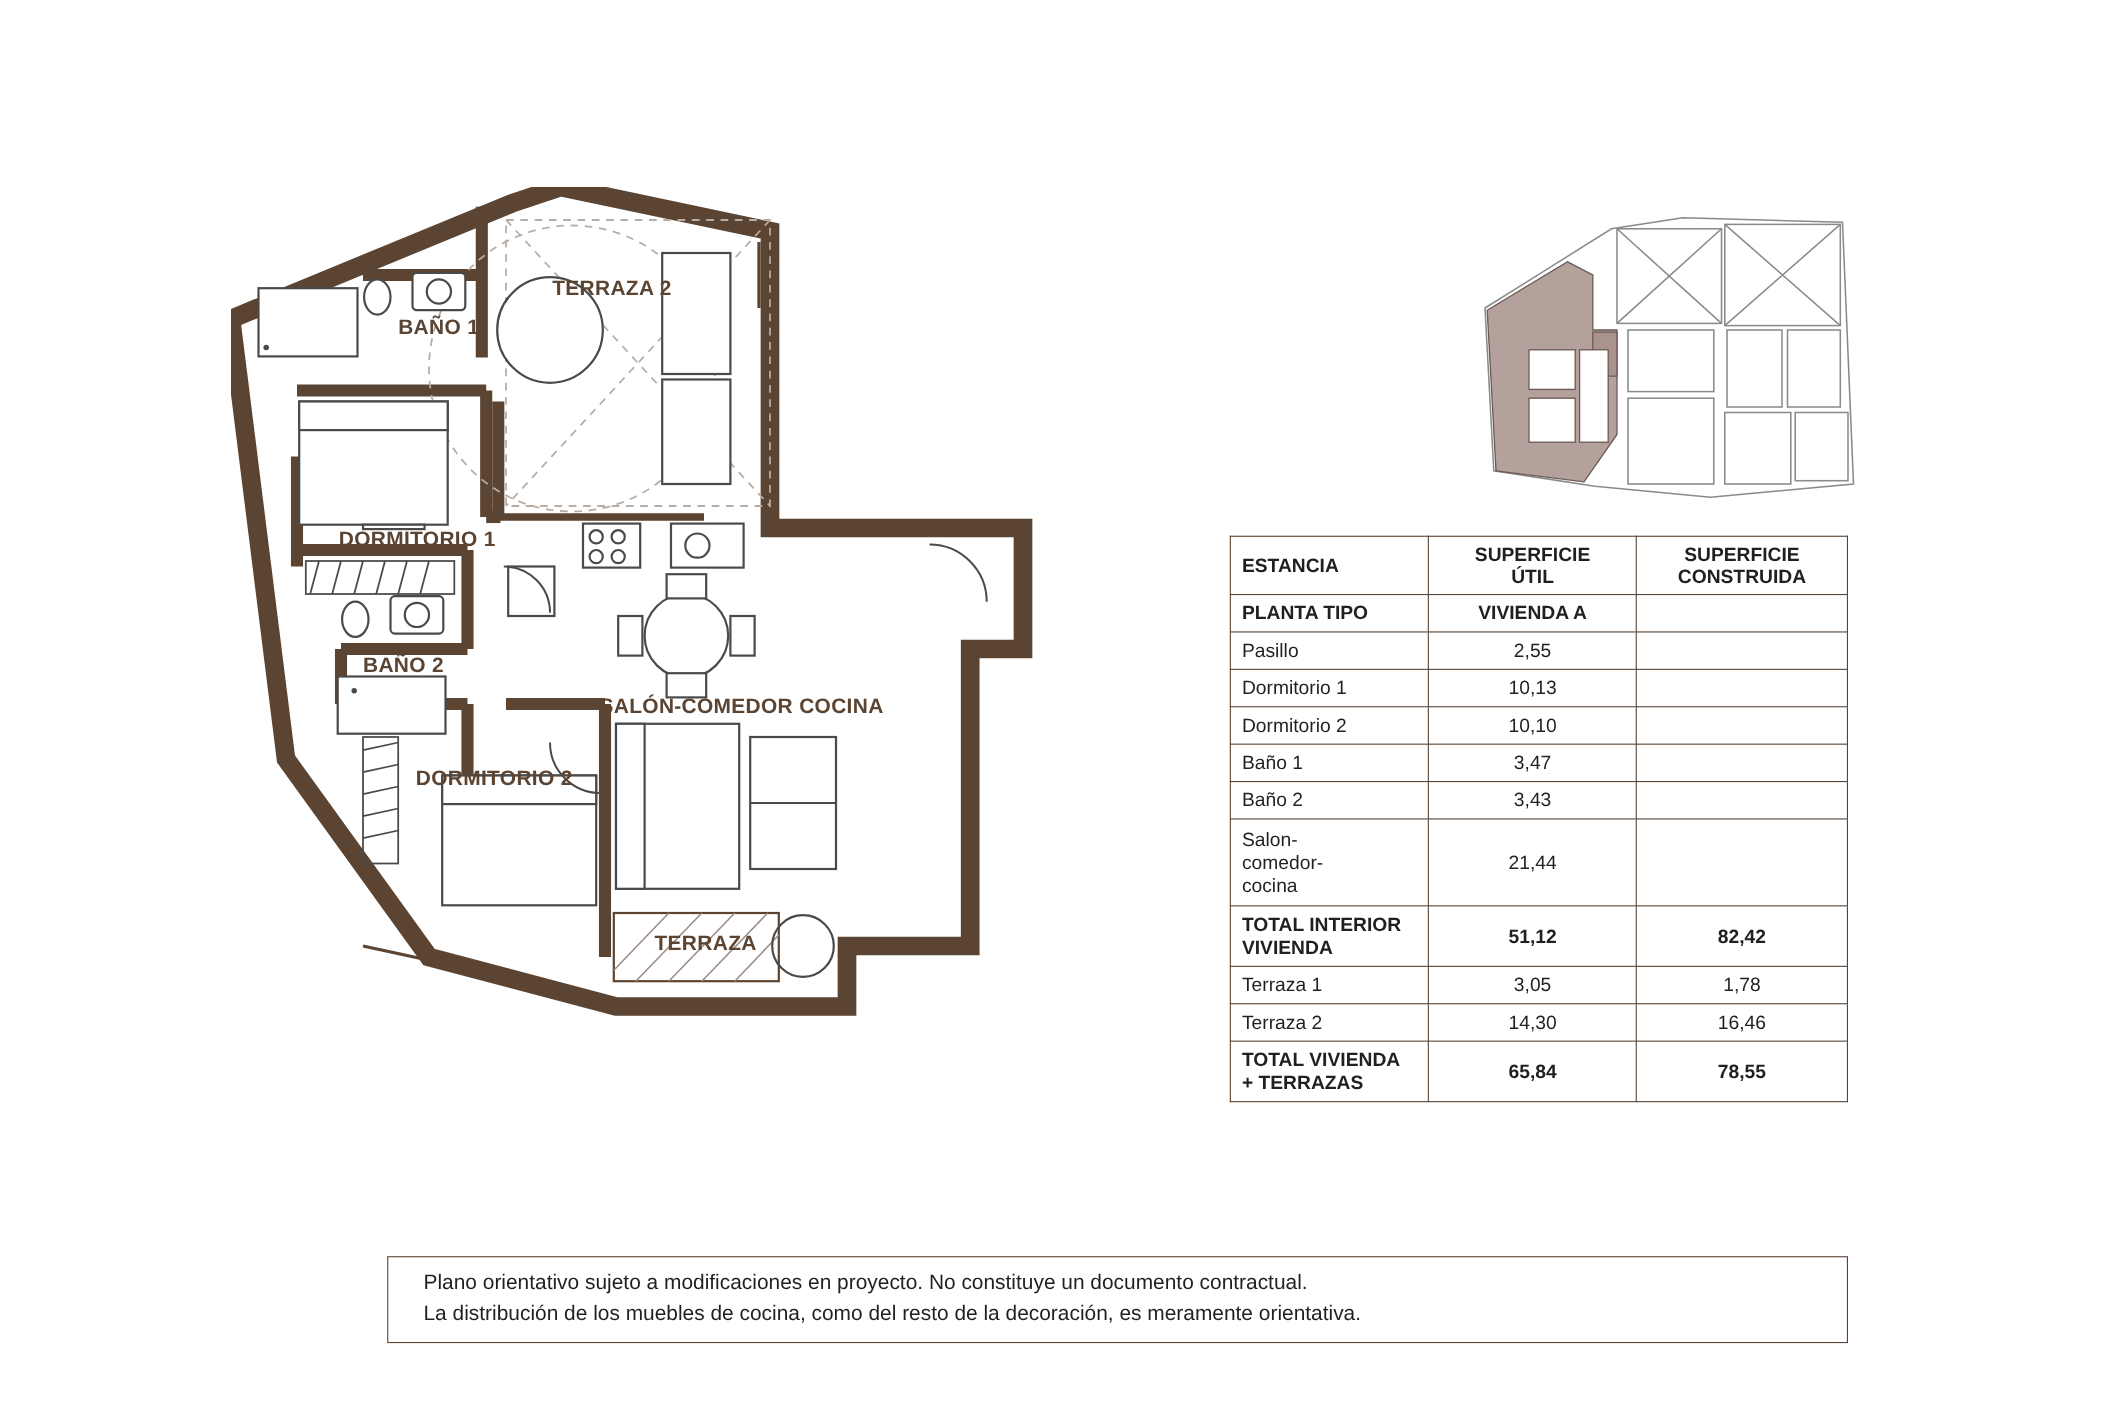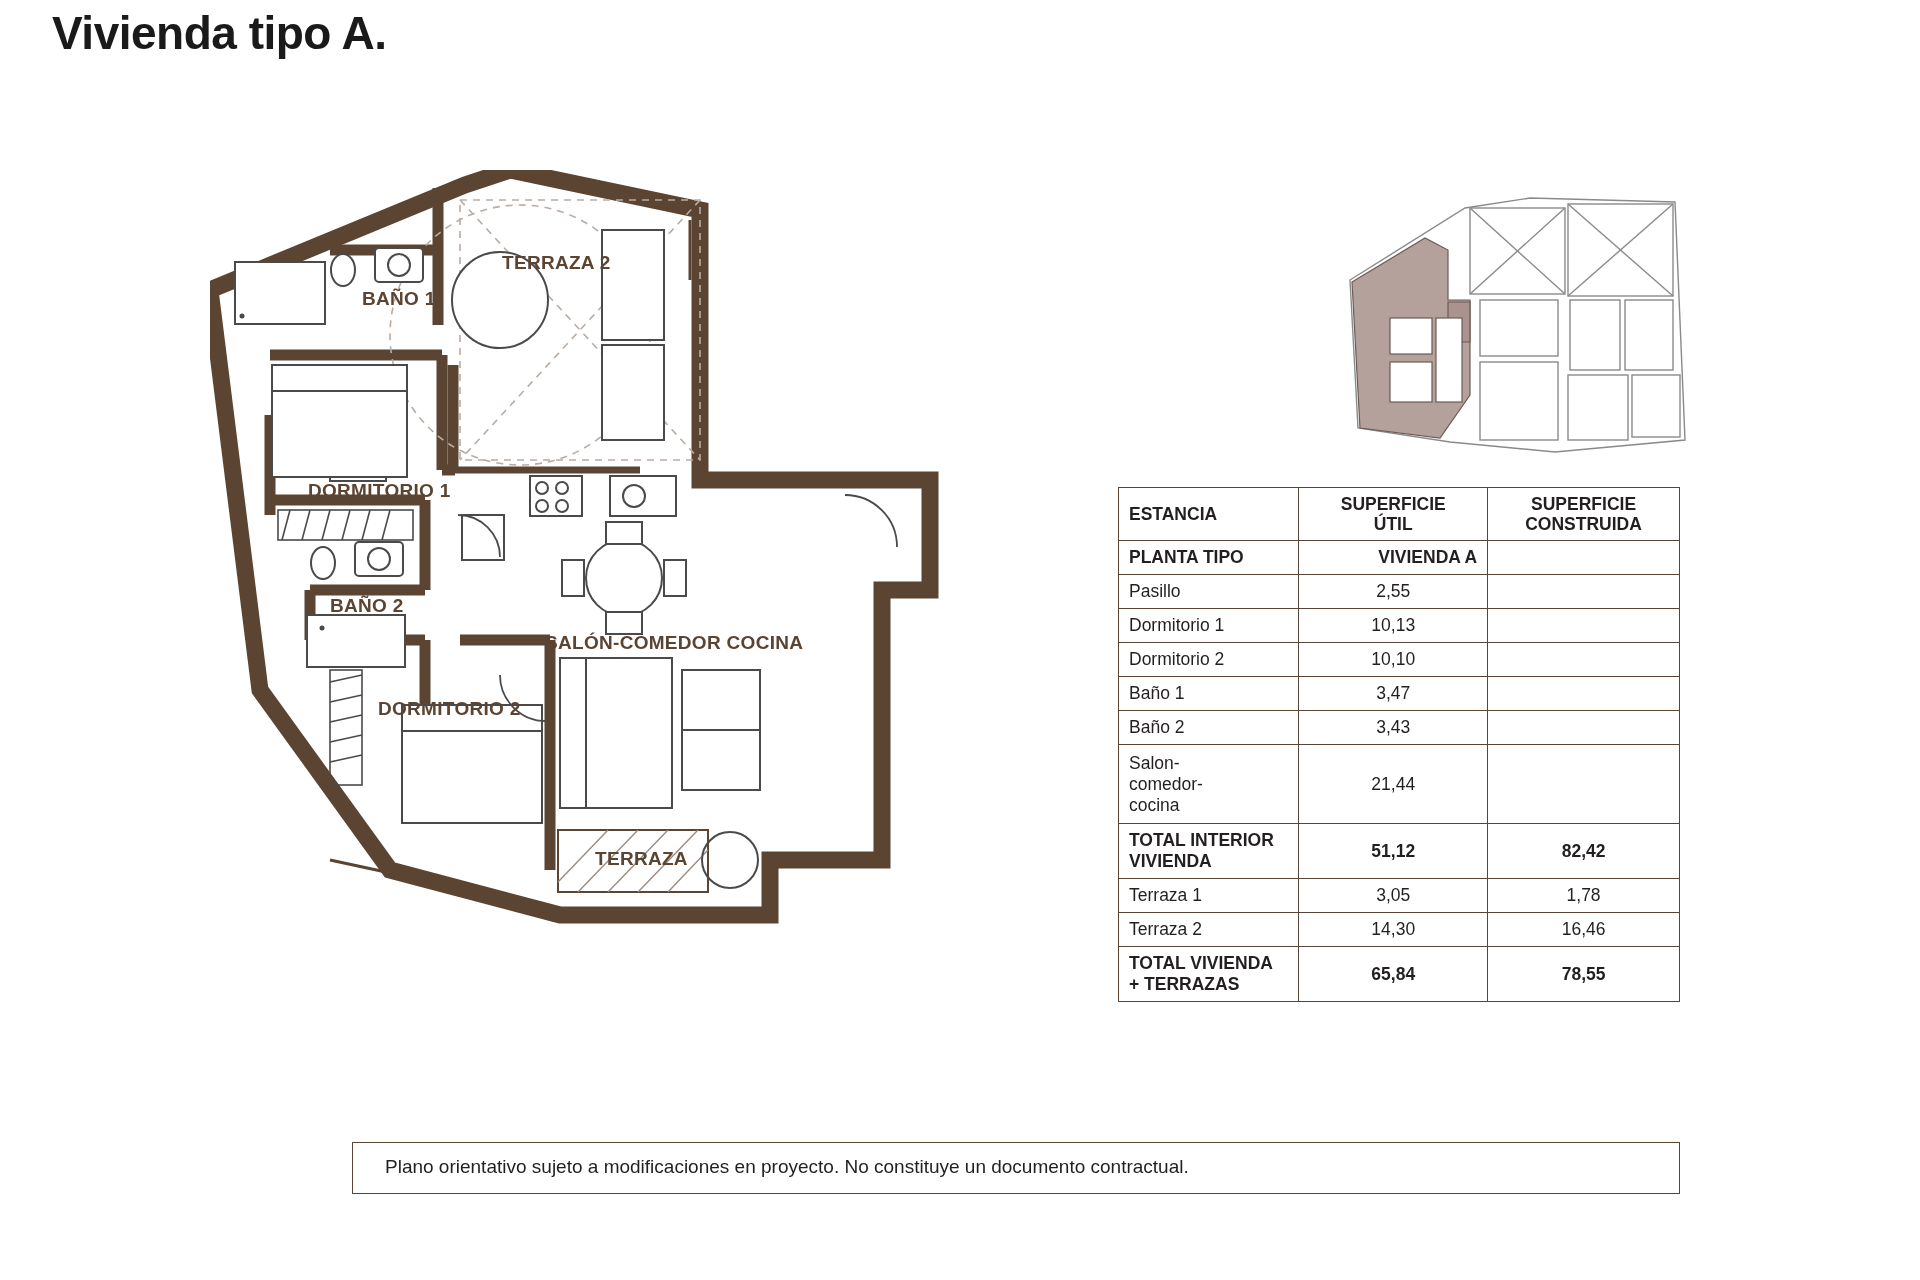--- a/index.html
+++ b/index.html
@@ -90,21 +90,21 @@
     line-height: 1.15;
     padding-top: 10px;
     padding-bottom: 10px;
   }
   th.est-head { text-align: left; padding-left: 14px; margin-left: 28px;}
   .row-planta td {
     font-weight: bold;
     padding-top: 8px;
     padding-bottom: 8px;
   }
-  .row-planta .col-util { text-align: right; }
+  .row-planta .col-util { text-align: center; }
   .bold td { font-weight: bold; }
   .tall td { height: 66px; margin-left: 21px; }
   .lbl { white-space: pre-line; }
 
   
   .disclaimer {
     position: absolute;
     left: 352px;
     top: 1142px;
     width: 1328px;
@@ -114,21 +114,20 @@
     font-size: 19px;
     line-height: 1.45;
     color: #231f20;
   }
 </style>
 </head>
 <body>
 
 <div class="page">
 
-  <div class="title">Vivienda tipo A.</div>
 
   <div class="plan">
     <svg width="900" height="960" viewBox="0 0 900 960" xmlns="http://www.w3.org/2000/svg">
       <g>
 
         <path d="M 0 120 L 255 15 L 300 0 L 490 40 L 490 310 L 720 310 L 720 420 L 672 420 L 672 690 L 560 690 L 560 745 L 350 745 L 180 700 L 50 520 Z" fill="none" stroke="#5b4432" stroke-width="17" stroke-linejoin="miter"></path>
 
         <g stroke="#5b4432" stroke-width="11" fill="none">
           <line x1="120" y1="80" x2="230" y2="80"></line>
           <line x1="228" y1="18" x2="228" y2="155"></line>
@@ -370,15 +369,16 @@
 + TERRAZAS</td>
           <td class="col-util">65,84</td>
           <td class="col-cons">78,55</td>
         </tr>
       </tbody>
     </table>
   </div>
 
   <div class="disclaimer">
     <div>Plano orientativo sujeto a modificaciones en proyecto. No constituye un documento contractual.</div>
+    <div>La distribución de los muebles de cocina, como del resto de la decoración, es meramente orientativa.</div>
   </div>
 
 </div>
 
 </body></html>

